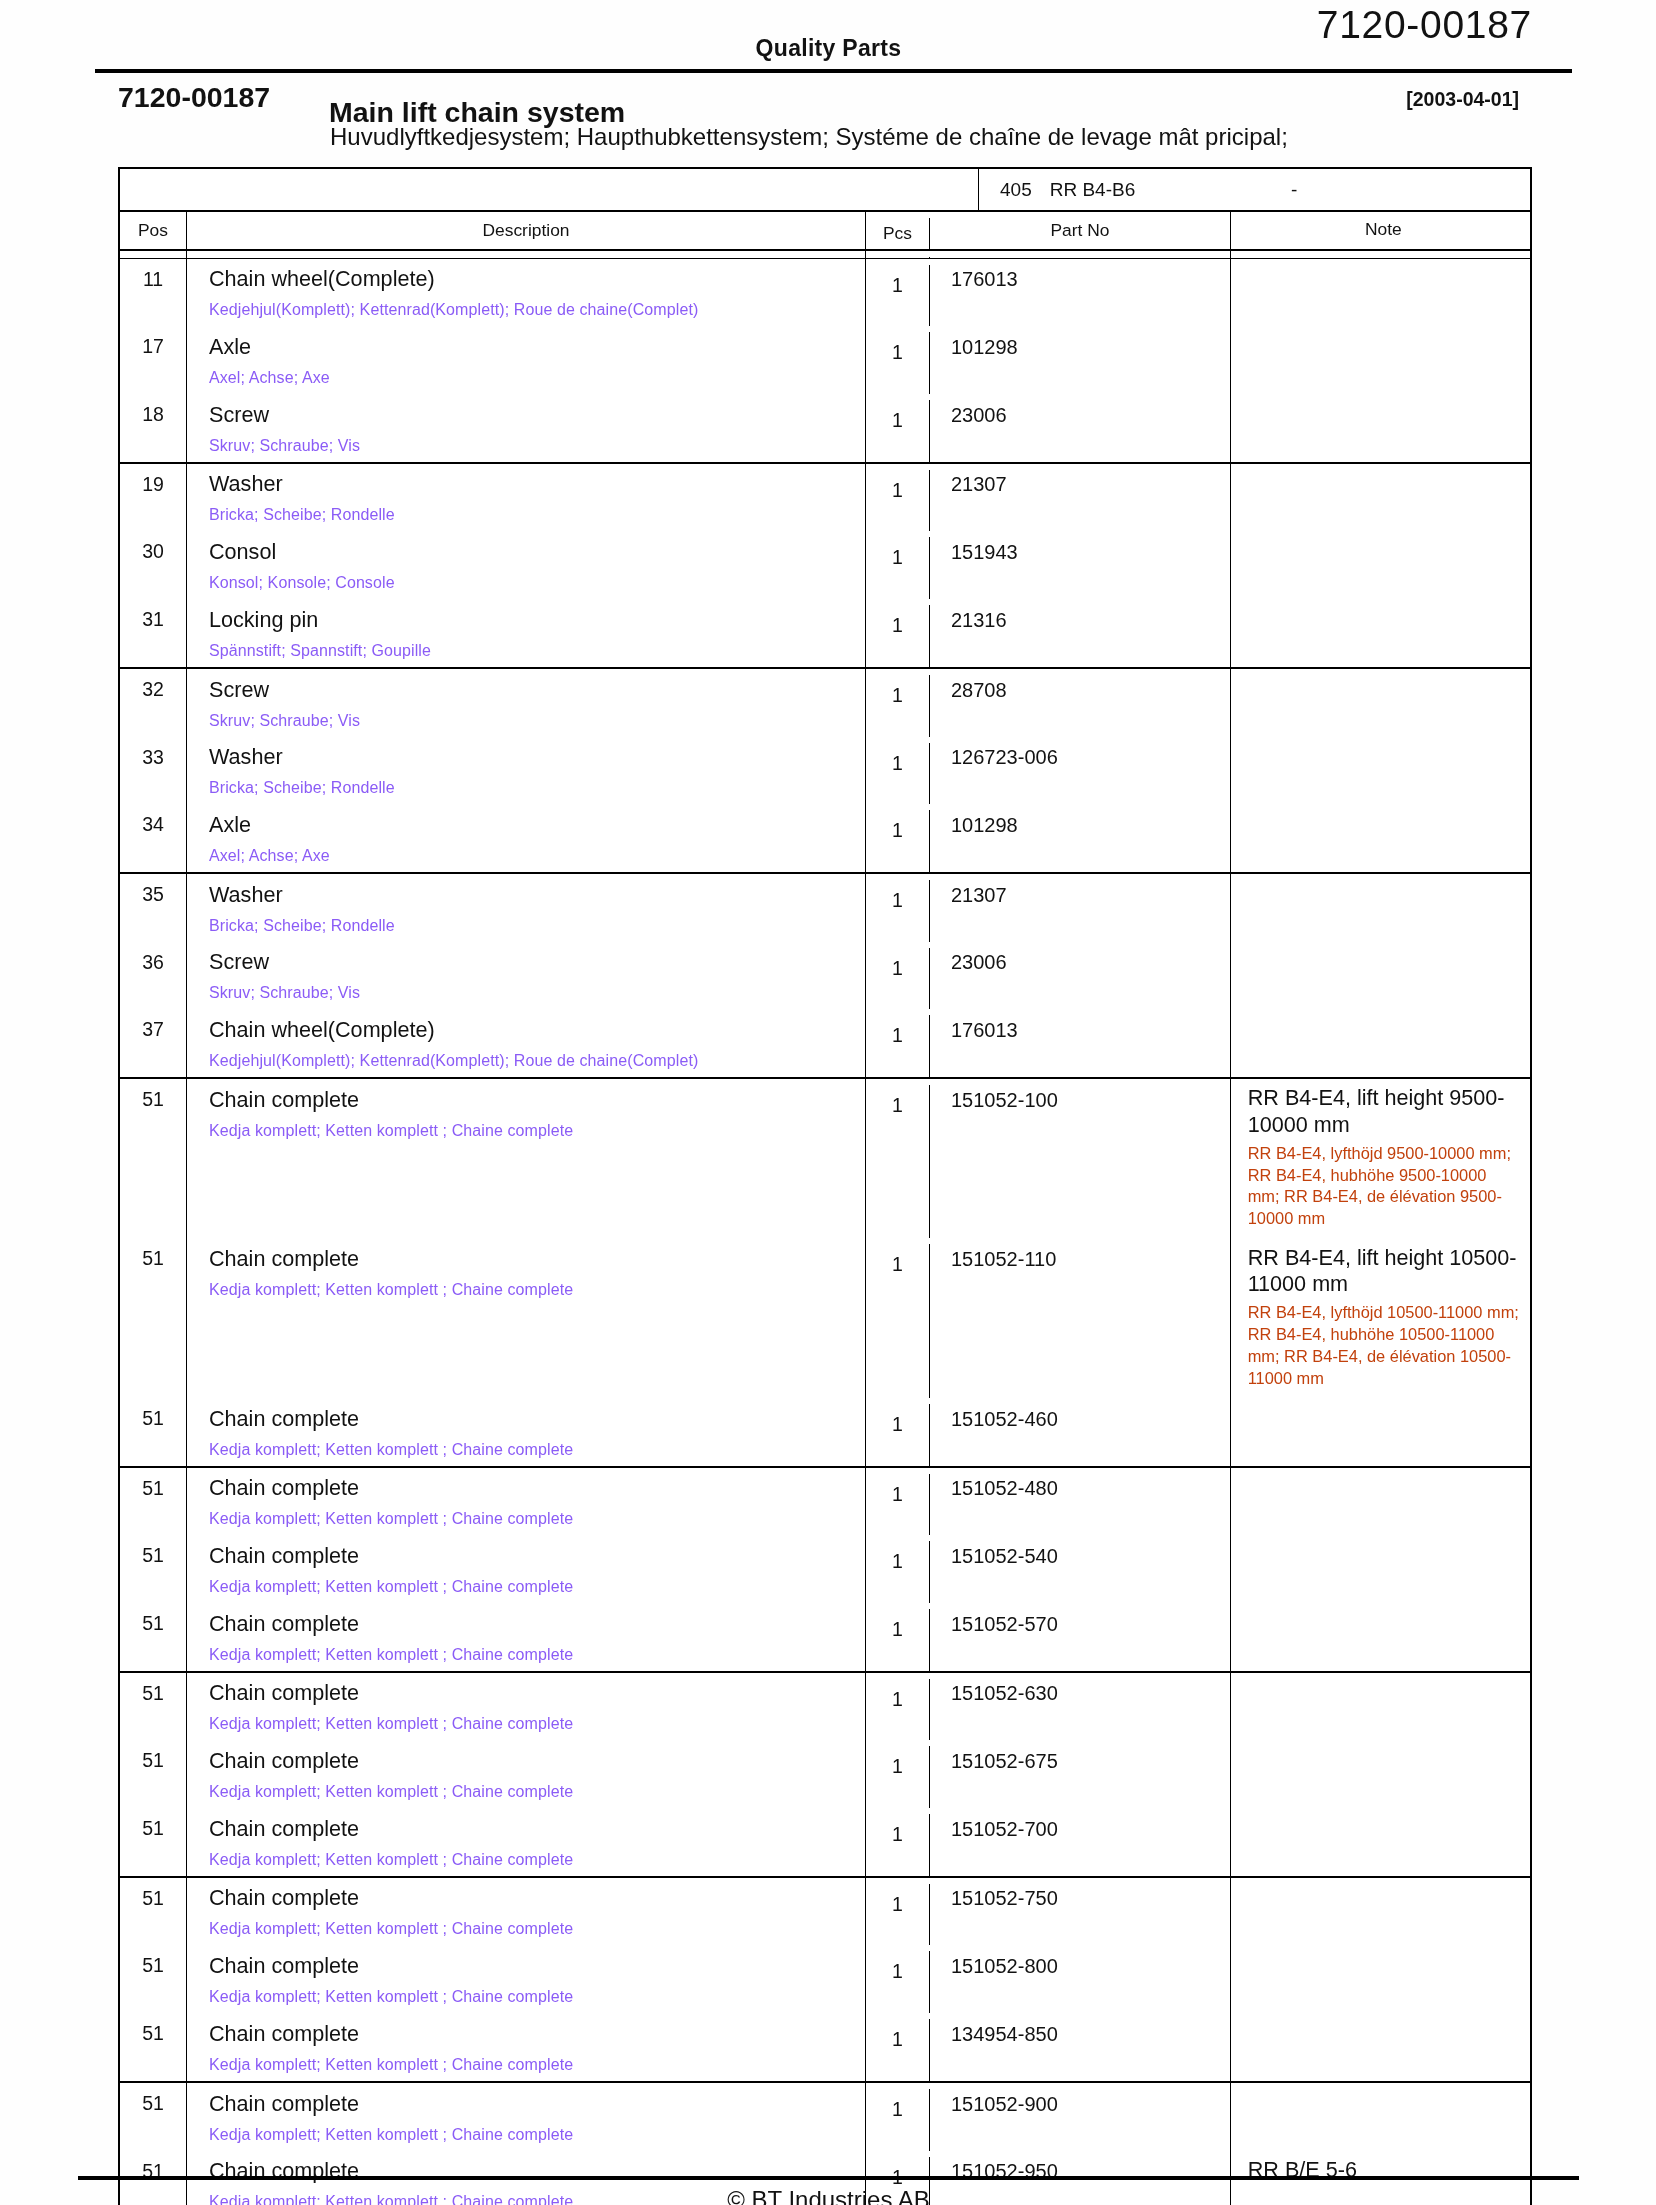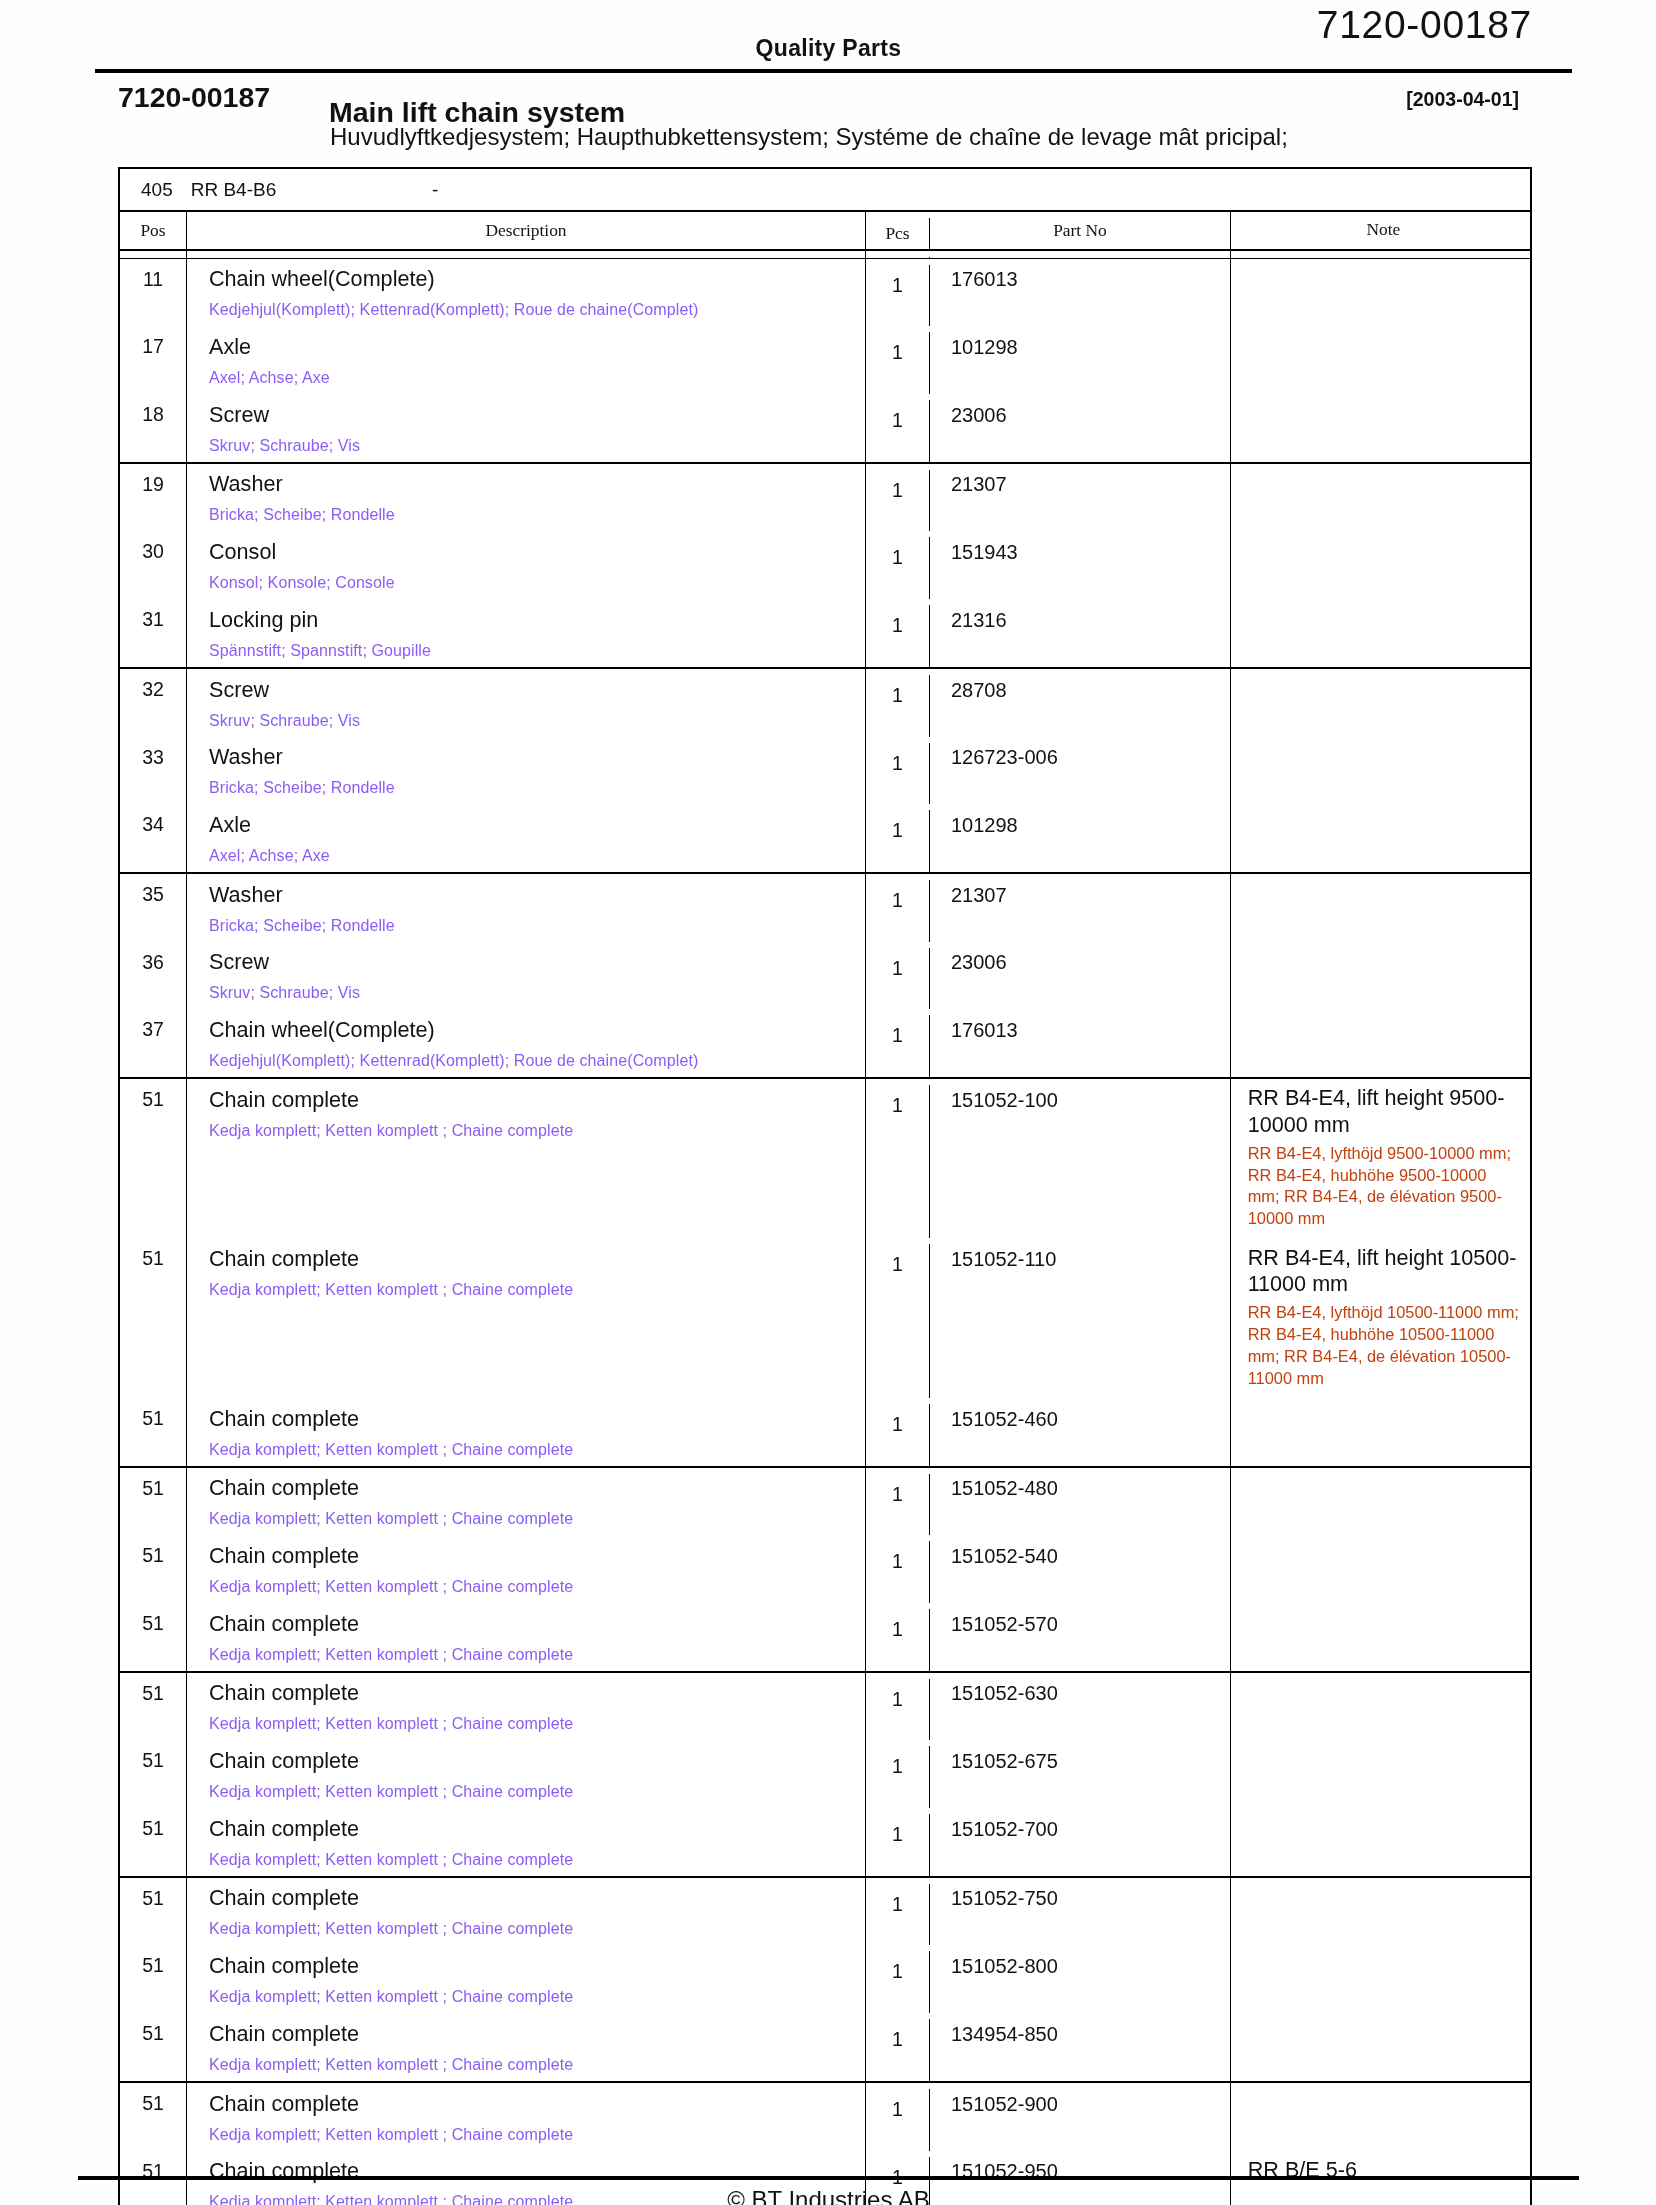--- a/index.html
+++ b/index.html
@@ -17,35 +17,35 @@
                  font-size:23px; font-weight:bold; letter-spacing:0.3px; }
   .docnum      { position:absolute; top:2.8px; right:125px; font-size:39px; font-weight:400; letter-spacing:0.7px; }
   .rule-top    { position:absolute; top:69px; left:95px; width:1477px; height:3.5px; background:#000; }
   .title-code  { position:absolute; top:81px; left:118px; font-size:28.5px; font-weight:bold; }
   .title-name  { position:absolute; top:96px; left:329px; font-size:28.5px; font-weight:bold; }
   .title-date  { position:absolute; top:88px; right:138px; font-size:19.5px; font-weight:bold; }
   .subtitle    { position:absolute; top:123px; left:330px; font-size:24px; }
 
   
   .tbl   { position:absolute; top:167px; left:118px; width:1414px; border:2.8px solid #000; background:#fff; }
-  .band  { display:flex; height:43px; border-bottom:2.8px solid #000;flex-direction:column; }
+  .band  { display:flex; height:43px; border-bottom:2.8px solid #000; }
   .band-left  { width:859px; border-right:1.4px solid #000; }
   .band-right { flex:1; position:relative; display:flex; align-items:center; font-size:19px; }
   .band-code  { margin-left:21px; }
   .band-model { margin-left:18px; }
   .band-dash  { position:absolute; left:312px; top:50%; transform:translateY(-50%); }
 
   .cell   { min-width:0; }
   .c-pos  { width:67px;  border-right:1.4px solid #000; }
   .c-desc { flex:1;      border-right:1.4px solid #000; }
   .c-pcs  { width:64px;  border-right:1.4px solid #000;margin-top:6px; }
   .c-part { width:301px; border-right:1.4px solid #000; }
   .c-note { width:299px; }
 
-  .thead { display:flex; height:39px; border-bottom:2.8px solid #000; font-size:17.4px;font-family:Liberation Serif, serif; }
+  .thead { display:flex; height:39px; border-bottom:2.8px solid #000; font-size:17.4px; }
   .thead .cell { display:flex; align-items:center; justify-content:center; }
   .spacer { display:flex; height:7.7px; border-bottom:1.4px solid #000; }
 
   .tgroup { border-top:2.1px solid #000; }
   .tgroup:first-child { border-top:0; }
   .trow  { display:flex; min-height:61px; }
   .trow .c-pos  { font-size:19.5px; text-align:center; padding-top:9px; }
   .trow .c-pcs  { font-size:19.5px; text-align:center; padding-top:9px; }
   .trow .c-part { font-size:20px; padding:9.7px 0 0 21px; }
   .d-main { font-size:21.6px; padding:7.7px 0 0 22px; }

